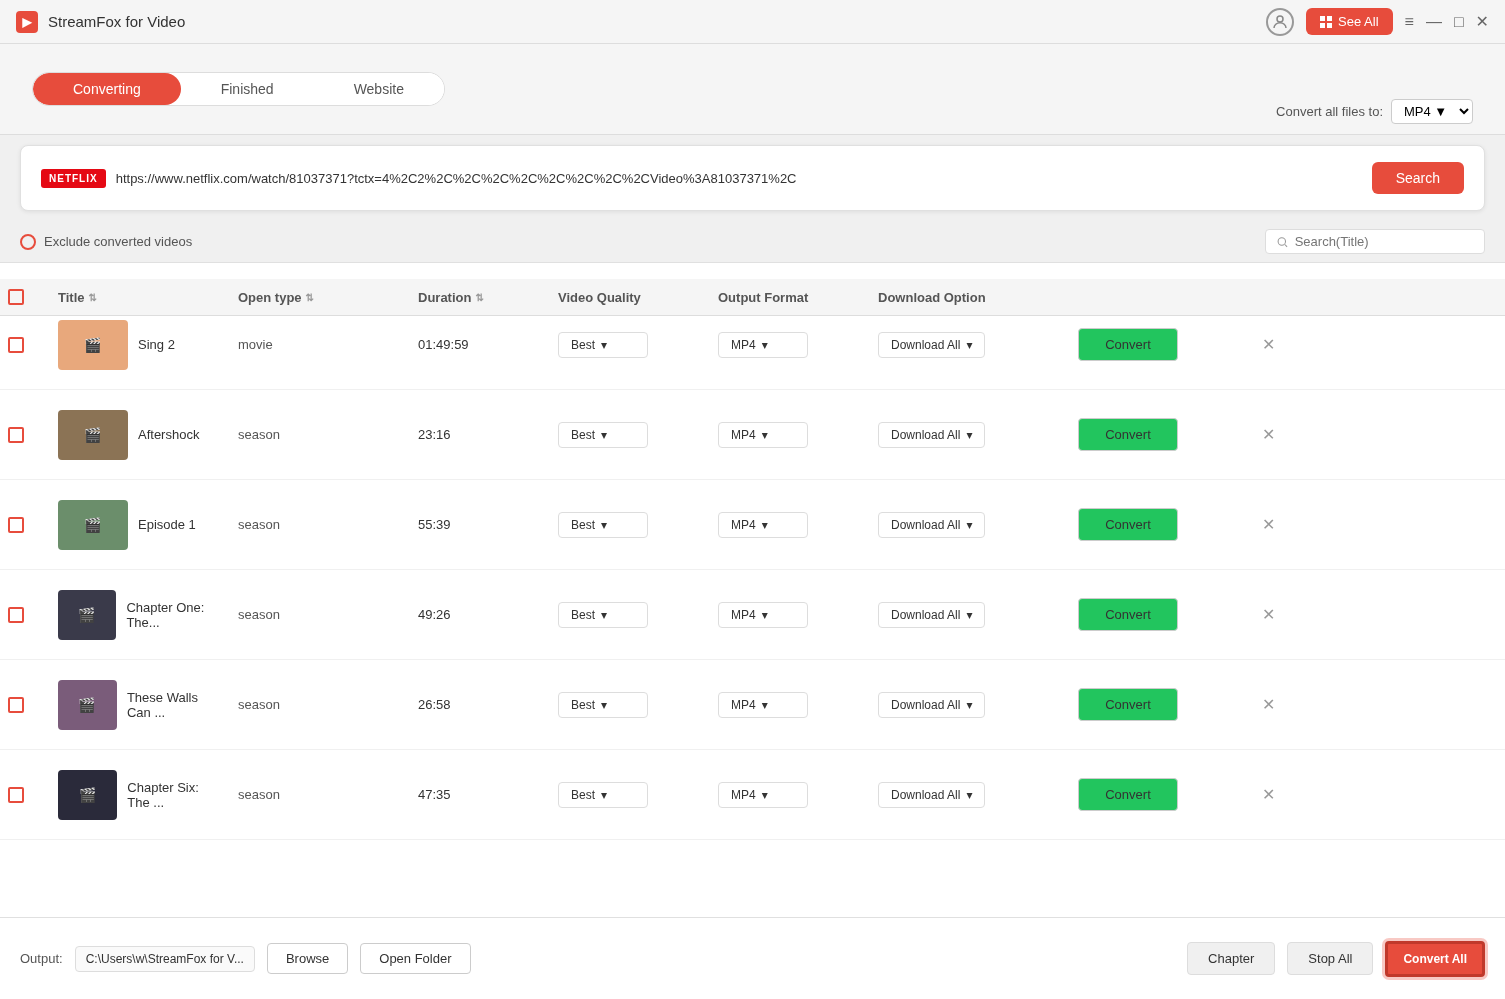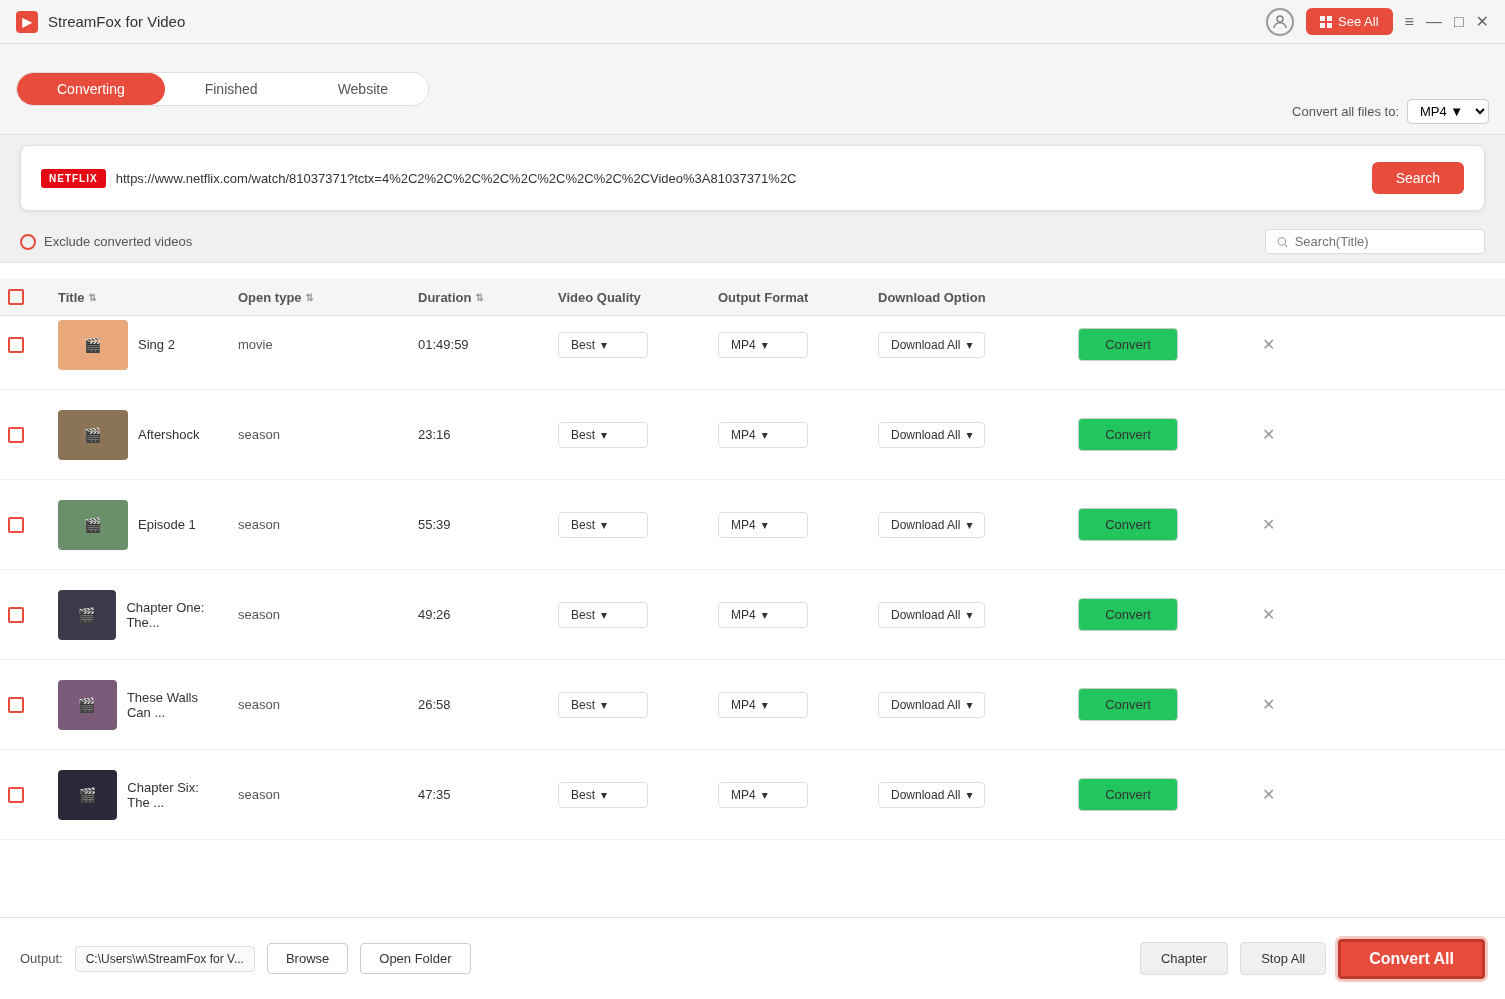--- a/index.html
+++ b/index.html
@@ -91,21 +91,21 @@
       color: #666;
       font-size: 16px;
       cursor: pointer;
     }
 
     
     .tab-bar {
       display: flex;
       align-items: center;
       justify-content: space-between;
-      padding: 10px 16px;
+      padding: 10px 32px;
       background: #f5f5f5;
       border-bottom: 1px solid #ddd;
     }
     .tabs {
       display: flex;
       gap: 0;
       border-radius: 24px;
       overflow: hidden;
       border: 1px solid #ddd;
       background: white;
@@ -395,22 +395,22 @@
       border-radius: 4px;
       padding: 8px 20px;
       font-size: 13px;
       cursor: pointer;
       color: #333;
     }
     .convert-all-btn {
       background: #e74c3c;
       border: 3px solid #c0392b;
       border-radius: 4px;
-      padding: 8px 28px;
-      font-size: 16px;
+      padding: 8px 15px;
+      font-size: 12px;
       cursor: pointer;
       color: white;
       font-weight: 600;
       box-shadow: 0 0 0 3px rgba(231,76,60,0.3);
     }
 
     
     .table-container::-webkit-scrollbar { width: 8px; }
     .table-container::-webkit-scrollbar-track { background: #f0f0f0; }
     .table-container::-webkit-scrollbar-thumb { background: #ccc; border-radius: 4px; }

